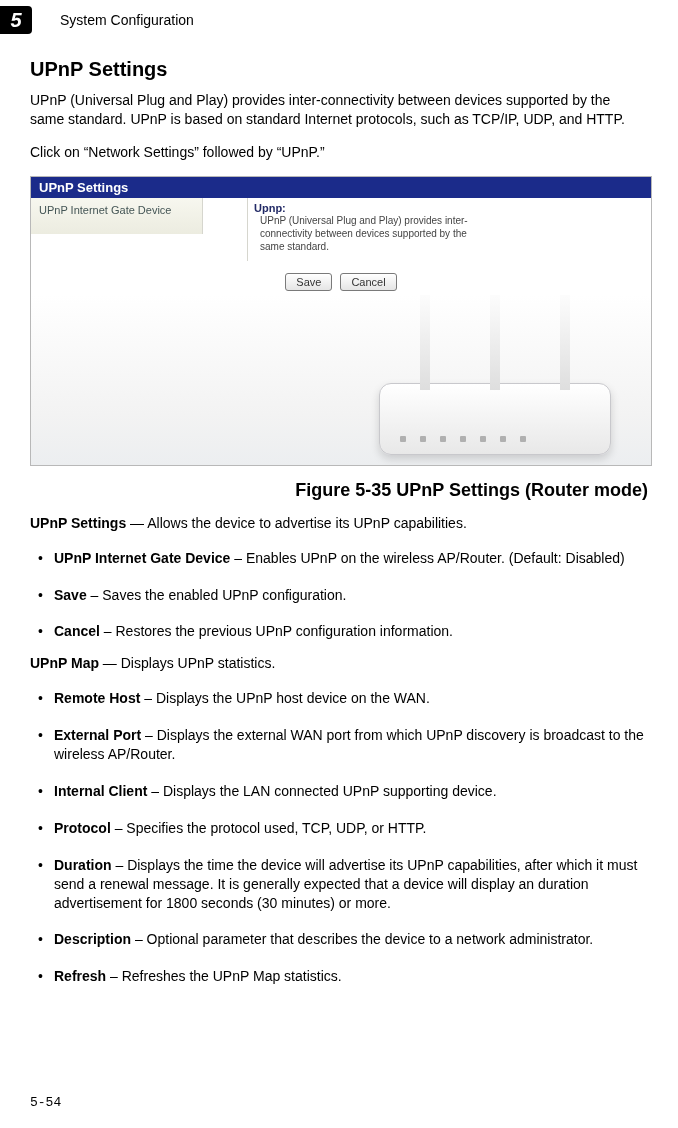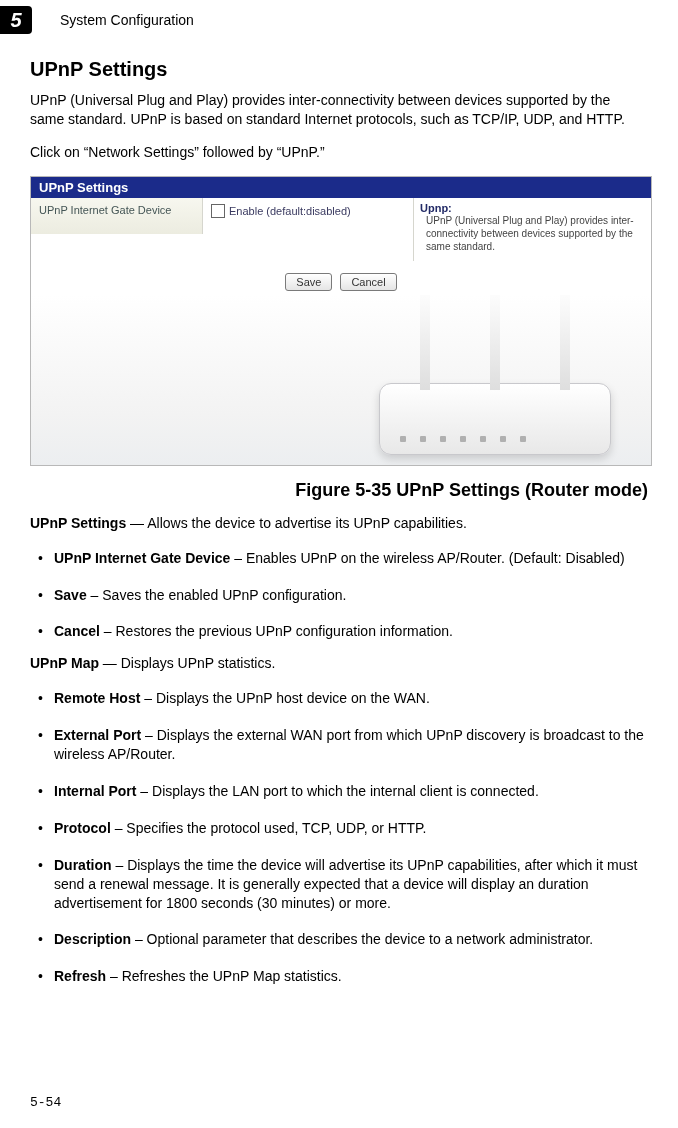--- a/index.html
+++ b/index.html
@@ -217,24 +217,20 @@
 
   <div class="content">
     <h1 class="section-heading">UPnP Settings</h1>
     <p class="body">UPnP (Universal Plug and Play) provides inter-connectivity between devices supported by the same standard. UPnP is based on standard Internet protocols, such as TCP/IP, UDP, and HTTP.</p>
     <p class="body">Click on “Network Settings” followed by “UPnP.”</p>
 
     <div class="screenshot">
       <div class="ss-bar">UPnP Settings</div>
       <div class="ss-row">
         <div class="ss-left">UPnP Internet Gate Device</div>
-        <div class="ss-mid">
-          <span class="ss-checkbox"></span>
-          <span>Enable (default:disabled)</span>
-        </div>
         <div class="ss-right">
           <div class="t1">Upnp:</div>
           <div class="t2">UPnP (Universal Plug and Play) provides inter-connectivity between devices supported by the same standard.</div>
         </div>
       </div>
       <div class="ss-buttons">
         <div class="ss-btn">Save</div>
         <div class="ss-btn">Cancel</div>
       </div>
       <div class="ss-body">
@@ -264,21 +260,21 @@
         <li><b>Cancel</b><span> – Restores the previous UPnP configuration information.</span></li>
       </ul>
 
     <p class="para-lead">
       <b>UPnP Map</b><span> — Displays UPnP statistics.</span>
     </p>
 
     <ul class="bullets" id="map-list">
         <li><b>Remote Host</b><span> – Displays the UPnP host device on the WAN.</span></li>
         <li><b>External Port</b><span> – Displays the external WAN port from which UPnP discovery is broadcast to the wireless AP/Router.</span></li>
-        <li><b>Internal Port</b><span> – Displays the LAN port to which the internal client is connected.</span></li>
+        <li><b>Internal Client</b><span> – Displays the LAN connected UPnP supporting device.</span></li>
         <li><b>Protocol</b><span> – Specifies the protocol used, TCP, UDP, or HTTP.</span></li>
         <li><b>Duration</b><span> – Displays the time the device will advertise its UPnP capabilities, after which it must send a renewal message. It is generally expected that a device will display an duration advertisement for 1800 seconds (30 minutes) or more.</span></li>
         <li><b>Description</b><span> – Optional parameter that describes the device to a network administrator.</span></li>
         <li><b>Refresh</b><span> – Refreshes the UPnP Map statistics.</span></li>
       </ul>
   </div>
 
   <div class="page-num">5-54</div>
 </div>
 

